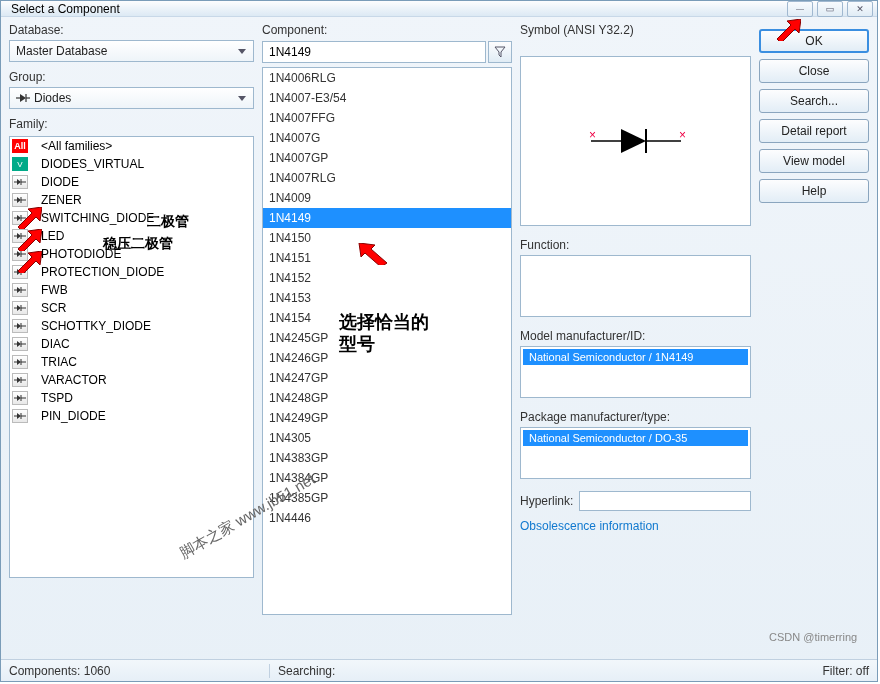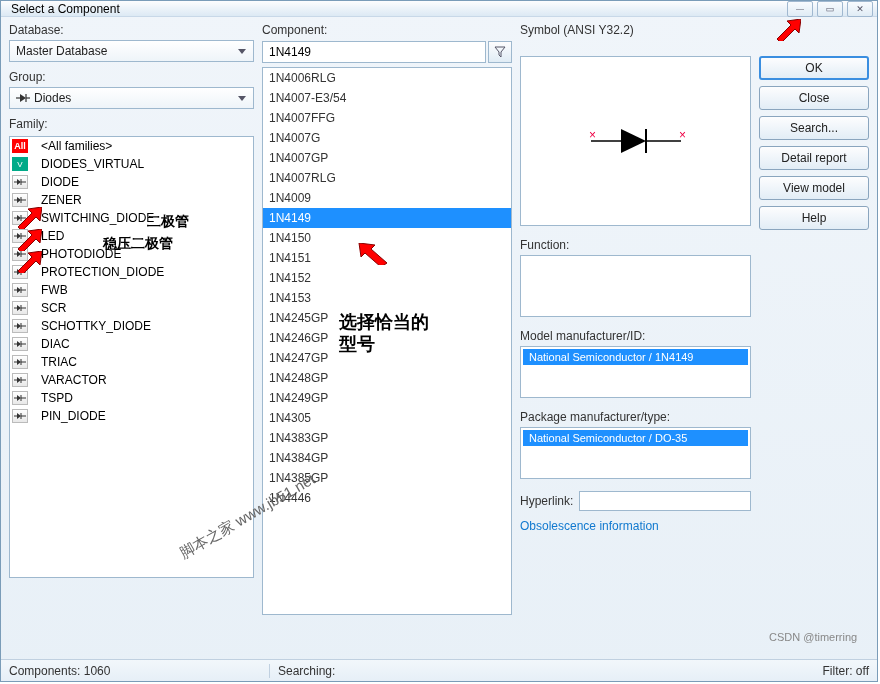--- a/index.html
+++ b/index.html
@@ -50,21 +50,21 @@
 .pkg-box { height: 52px; }
 .field-item { background: #1e90ff; color: #fff; padding: 2px 6px; margin: 2px; font-size: 11px; }
 
 .hyperlink-row { display: flex; align-items: center; gap: 6px; }
 .hyperlink-val { flex: 1; height: 20px; border: 1px solid #9eb8ce; background: #fff; }
 
 .obs-link { color: #1179cf; text-decoration: none; cursor: pointer; margin-top: 6px; }
 
 .btn-col { display: flex; flex-direction: column; gap: 6px; padding-top: 6px; }
 .dlg-btn { height: 24px; border: 1px solid #8aa5be; border-radius: 3px; background: linear-gradient(to bottom, #fdfdfe, #e2edf6); cursor: pointer; display: flex; align-items: center; justify-content: center; color: #222; padding: 0 6px; white-space: nowrap; }
-.dlg-btn.ok { border: 2px solid #3a8ee0; margin-top: 27px; }
+.dlg-btn.ok { border: 2px solid #3a8ee0; }
 
 .statusbar { height: 22px; border-top: 1px solid #c0d0e0; display: grid; grid-template-columns: 260px 1fr 150px; align-items: center; padding: 0 8px; font-size: 12px; color: #333; background: linear-gradient(to bottom, #f2f7fb, #e6eff7); }
 .status-mid { border-left: 1px solid #c0d0e0; padding-left: 8px; }
 
 .red-arrow { position: absolute; pointer-events: none; }
 .red-arrow svg { display: block; }
 .annot { position: absolute; color: #000; font-weight: bold; pointer-events: none; font-size: 14px; }
 .watermark1 { position: absolute; transform: rotate(-30deg); color: #666; font-size: 15px; pointer-events: none; white-space: nowrap; }
 .watermark2 { position: absolute; color: #888; font-size: 11px; pointer-events: none; }
 </style>
@@ -295,20 +295,21 @@
           <div class="comp-item">1N4007FFG</div>
           <div class="comp-item">1N4007G</div>
           <div class="comp-item">1N4007GP</div>
           <div class="comp-item">1N4007RLG</div>
           <div class="comp-item">1N4009</div>
           <div class="comp-item selected">1N4149</div>
           <div class="comp-item">1N4150</div>
           <div class="comp-item">1N4151</div>
           <div class="comp-item">1N4152</div>
           <div class="comp-item">1N4153</div>
+          <div class="comp-item">1N4154</div>
           <div class="comp-item">1N4245GP</div>
           <div class="comp-item">1N4246GP</div>
           <div class="comp-item">1N4247GP</div>
           <div class="comp-item">1N4248GP</div>
           <div class="comp-item">1N4249GP</div>
           <div class="comp-item">1N4305</div>
           <div class="comp-item">1N4383GP</div>
           <div class="comp-item">1N4384GP</div>
           <div class="comp-item">1N4385GP</div>
           <div class="comp-item">1N4446</div>

